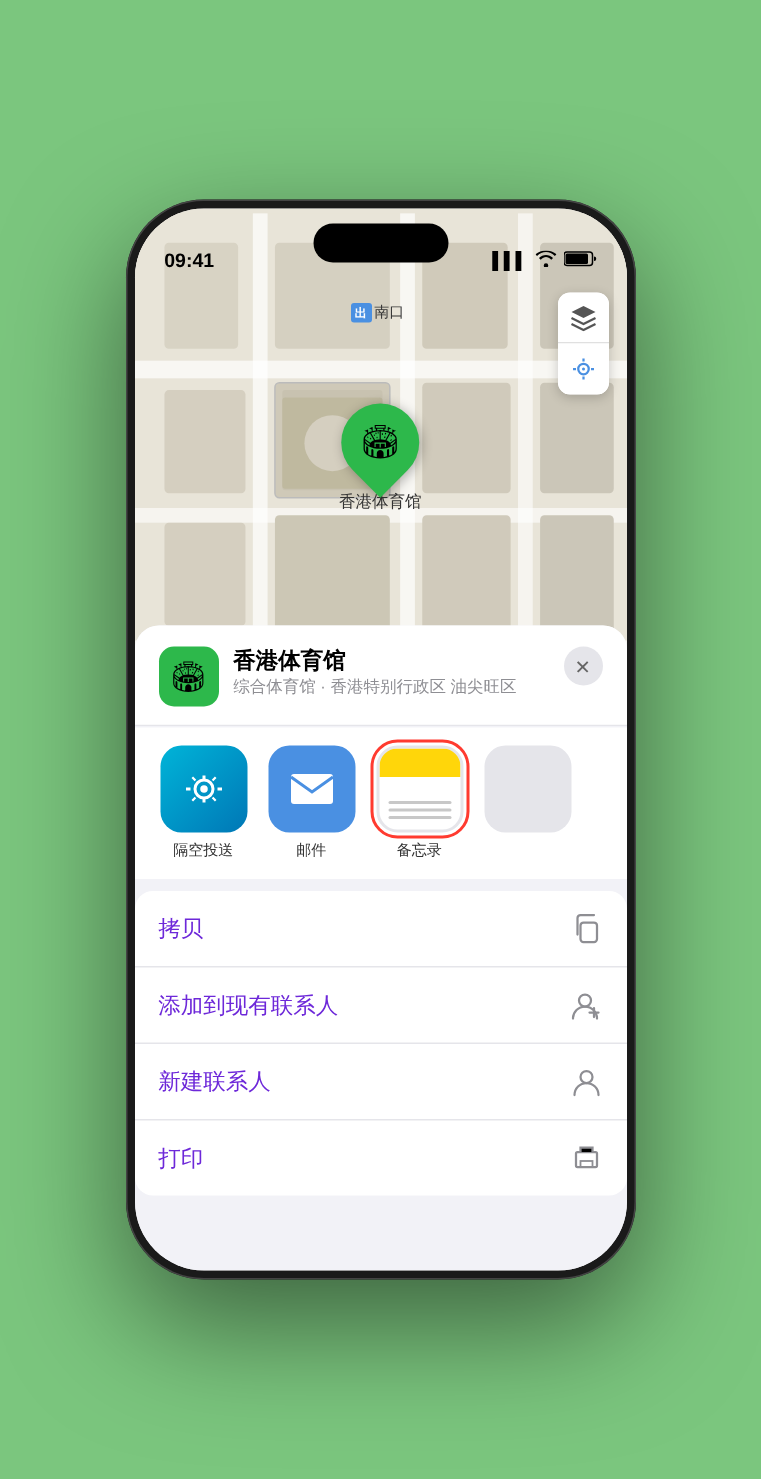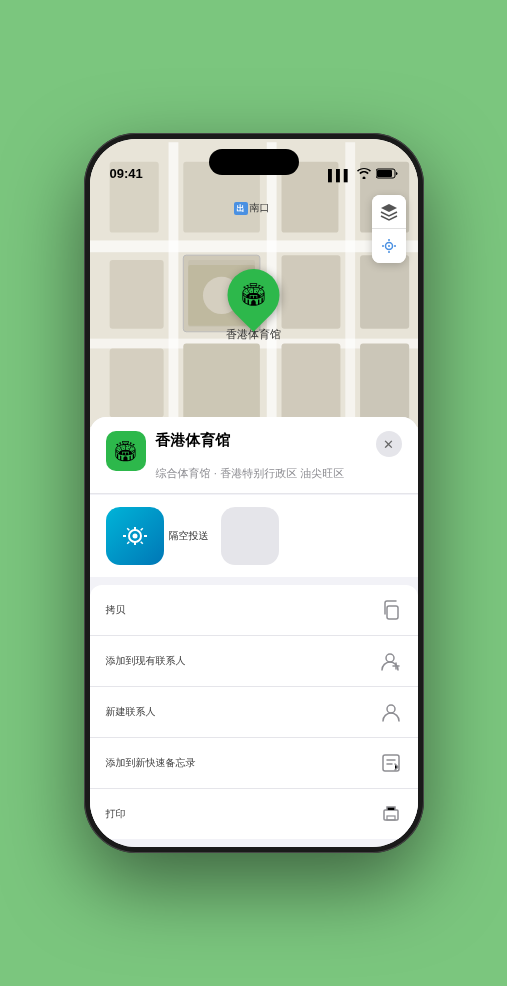--- a/index.html
+++ b/index.html
@@ -216,21 +216,21 @@
 
     .place-name {
       font-size: 15px;
       font-weight: 600;
       color: #000;
     }
 
     .place-subtitle {
       font-size: 11px;
       color: #8e8e93;
-      margin-top: 16px;
+      margin-top: 0;
     }
 
     .close-btn {
       width: 26px;
       height: 26px;
       background: #e5e5ea;
       border-radius: 50%;
       display: flex;
       align-items: center;
       justify-content: center;
@@ -245,21 +245,21 @@
       background: white;
       padding: 12px 16px;
       margin-top: 1px;
       display: flex;
       gap: 12px;
       overflow-x: auto;
     }
 
     .share-item {
       display: flex;
-      flex-direction: row;
+      flex-direction: column;
       align-items: center;
       gap: 5px;
       min-width: 60px;
     }
 
     .share-icon-box {
       width: 58px;
       height: 58px;
       border-radius: 14px;
       display: flex;
@@ -330,22 +330,22 @@
       padding: 14px 16px;
       border-bottom: 1px solid #e5e5ea;
     }
 
     .action-item:last-child {
       border-bottom: none;
       text-align: right;
     }
 
     .action-text {
-      font-size: 10px;
-      color: #404040;
+      font-size: 15px;
+      color: #6d28d9;
     }
 
     
     .home-indicator {
       position: absolute;
       bottom: 6px;
       left: 50%;
       transform: translateX(-50%);
       width: 120px;
       height: 4px;
@@ -470,21 +470,40 @@
               <circle cx="14" cy="14" r="6" stroke="white" stroke-width="2" fill="none"></circle>
               <path d="M14 8V5M14 23v-3M5 14H2M26 14h-3" stroke="white" stroke-width="2"></path>
               <path d="M8.3 8.3L6.2 6.2M21.8 21.8l-2.1-2.1M8.3 19.7l-2.1 2.1M21.8 6.2l-2.1 2.1" stroke="white" stroke-width="1.5"></path>
               <circle cx="14" cy="14" r="2.5" fill="white"></circle>
             </svg>
           </div>
           <span class="share-label">隔空投送</span>
         </div>
 
 
-
+        <div class="share-item">
+          <div class="share-icon-box mail">
+            <svg width="30" height="22" viewBox="0 0 30 22">
+              <rect x="1" y="1" width="28" height="20" rx="2" fill="white"></rect>
+              <path d="M1 3l14 10L29 3" stroke="#4a90e2" stroke-width="2" fill="none"></path>
+            </svg>
+          </div>
+          <span class="share-label">邮件</span>
+        </div>
+
+        <div class="share-item">
+          <div class="share-icon-box notes notes-selected">
+            <div class="notes-lines">
+              <div class="notes-line"></div>
+              <div class="notes-line"></div>
+              <div class="notes-line"></div>
+            </div>
+          </div>
+          <span class="share-label">备忘录</span>
+        </div>
 
         <div class="share-item">
           <div class="share-icon-box" style="background:#e5e5ea; width:58px; height:58px; border-radius:14px;">
             
           </div>
 
         </div>
       </div>
 
       <div class="action-list">
@@ -507,28 +526,20 @@
         </div>
 
         <div class="action-item">
           <span class="action-text">新建联系人</span>
           <svg width="22" height="22" viewBox="0 0 22 22">
             <circle cx="11" cy="8" r="4" stroke="#8e8e93" stroke-width="1.5" fill="none"></circle>
             <path d="M3 20c0-4.4 3.6-8 8-8s8 3.6 8 8" stroke="#8e8e93" stroke-width="1.5" fill="none" stroke-linecap="round"></path>
           </svg>
         </div>
 
-        <div class="action-item">
-          <span class="action-text">添加到新快速备忘录</span>
-          <svg width="22" height="22" viewBox="0 0 22 22">
-            <rect x="3" y="3" width="16" height="16" rx="2" stroke="#8e8e93" stroke-width="1.5" fill="none"></rect>
-            <path d="M7 8h8M7 12h5" stroke="#8e8e93" stroke-width="1.5" stroke-linecap="round"></path>
-            <path d="M15 12l3 3-3 3" stroke="#8e8e93" stroke-width="1.5" stroke-linecap="round"></path>
-          </svg>
-        </div>
 
         <div class="action-item">
           <span class="action-text">打印</span>
           <svg width="22" height="22" viewBox="0 0 22 22">
             <rect x="4" y="7" width="14" height="10" rx="1" stroke="#8e8e93" stroke-width="1.5" fill="none"></rect>
             <path d="M7 7V4h8v3" stroke="#8e8e93" stroke-width="1.5"></path>
             <rect x="7" y="13" width="8" height="4" stroke="#8e8e93" stroke-width="1.2" fill="none"></rect>
           </svg>
         </div>
 

